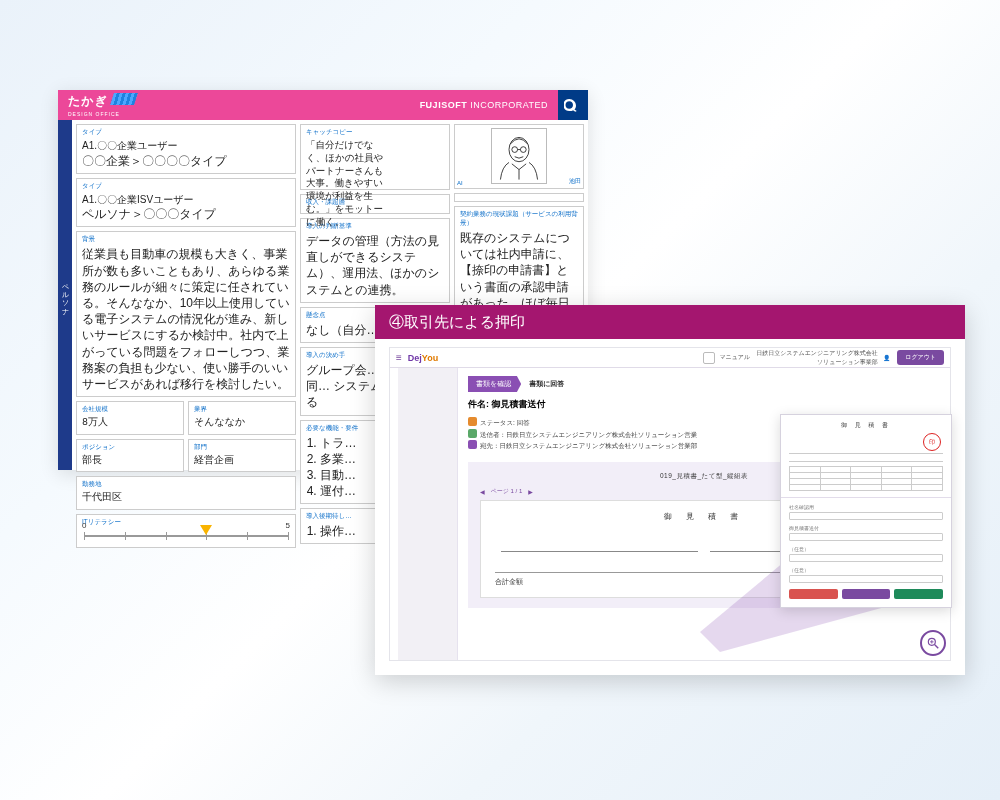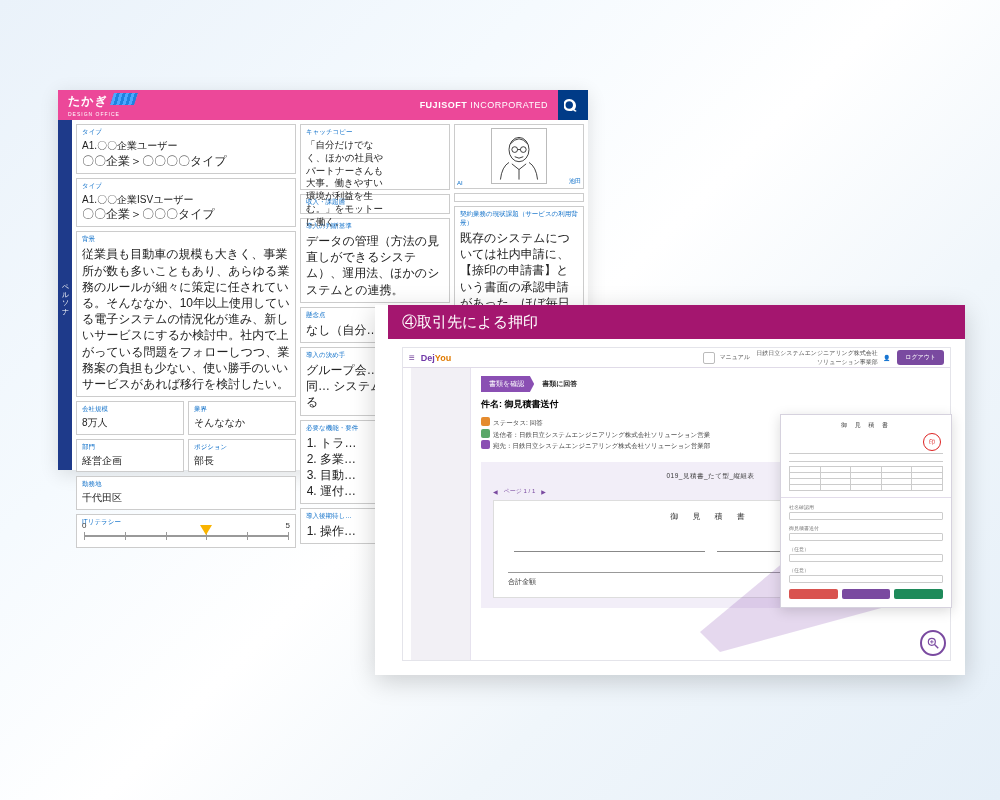--- a/index.html
+++ b/index.html
@@ -46,21 +46,21 @@
   .cl-col { display:flex; flex-direction:column; gap:4px; }
   .cl-col.a { width: 44%; }
   .cl-col.b { width: 30%; }
   .cl-col.c { width: 26%; }
 
   .box { border:1px solid #ccc; padding:3px 5px 4px; background:#fff; }
   .lbl { color:#0a6dc8; font-size:6.5px; margin-bottom:2px; }
   .val { font-size:10px; color:#222; line-height:1.35; }
   .small { font-size:12px; }
   .pair { display:flex; gap:4px; }
-  .pair > .box { flex:1; }
+  .pair > .box { flex:1;font-family:Liberation Mono, monospace; }
 
   .catch { position:relative; }
   .catch .val { font-size:9.5px; font-weight:400; }
   .portrait {
     position:absolute; right:4px; top:4px; width:56px; height:56px;
     border:1px solid #bbb; background:#fff;
     display:flex; align-items:center; justify-content:center;
   }
   .portrait svg { width:46px; height:50px; }
 
@@ -76,21 +76,20 @@
     border-left:6px solid transparent;border-right:6px solid transparent;border-top:10px solid #f9b300;}
   .litbar .num { position:absolute; top:-10px; font-size:8px; color:#333;}
 
   
   .card-right {
     position: absolute;
     left: 375px; top: 305px;
     width: 590px; height: 370px;
     background: #fff;
     box-shadow: 0 6px 24px rgba(0,0,0,.18);
-    padding-left: 13px;
   }
   .cr-titlebar {
     height: 34px; background: #a4166f;
     display:flex; align-items:center; padding:0 14px;
     color:#fff; font-size:15px; font-weight:500;
   }
   .cr-body { position:relative; background:#fff; height:calc(100% - 34px); }
 
   .app {
     position:absolute; left:14px; right:14px; top:8px; bottom:14px;
@@ -185,44 +184,44 @@
 
     <div class="cl-col a">
       <div class="box">
         <div class="lbl">タイプ</div>
         <div class="val">A1.〇〇企業ユーザー</div>
         <div class="val small">〇〇企業＞〇〇〇〇タイプ</div>
       </div>
       <div class="box">
         <div class="lbl">タイプ</div>
         <div class="val">A1.〇〇企業ISVユーザー</div>
-        <div class="val small">〇〇企業＞〇〇〇タイプ</div>
+        <div class="val small">ペルソナ＞〇〇〇タイプ</div>
       </div>
       <div class="box">
         <div class="lbl">背景</div>
         <div class="val small">従業員も目動車の規模も大きく、事業所が数も多いこともあり、あらゆる業務のルールが細々に策定に任されている。そんななか、10年以上使用している電子システムの情況化が進み、新しいサービスにするか検討中。社内で上がっている問題をフォローしつつ、業務案の負担も少ない、使い勝手のいいサービスがあれば移行を検討したい。</div>
       </div>
       <div class="pair">
         <div class="box">
             <div class="lbl">会社規模</div>
             <div class="val">8万人</div>
           </div>
         <div class="box">
             <div class="lbl">業界</div>
             <div class="val">そんななか</div>
           </div>
       </div>
       <div class="pair">
         <div class="box">
+            <div class="lbl">ポジション</div>
+            <div class="val">部長</div>
+          </div>
+        <div class="box">
             <div class="lbl">部門</div>
             <div class="val">経営企画</div>
-          </div>
-        <div class="box">
-            <div class="lbl">ポジション</div>
-            <div class="val">部長</div>
           </div>
       </div>
       <div class="pair">
         <div class="box">
             <div class="lbl">勤務地</div>
             <div class="val">千代田区</div>
           </div>
       </div>
       <div class="box">
         <div class="lbl">ITリテラシー</div>

